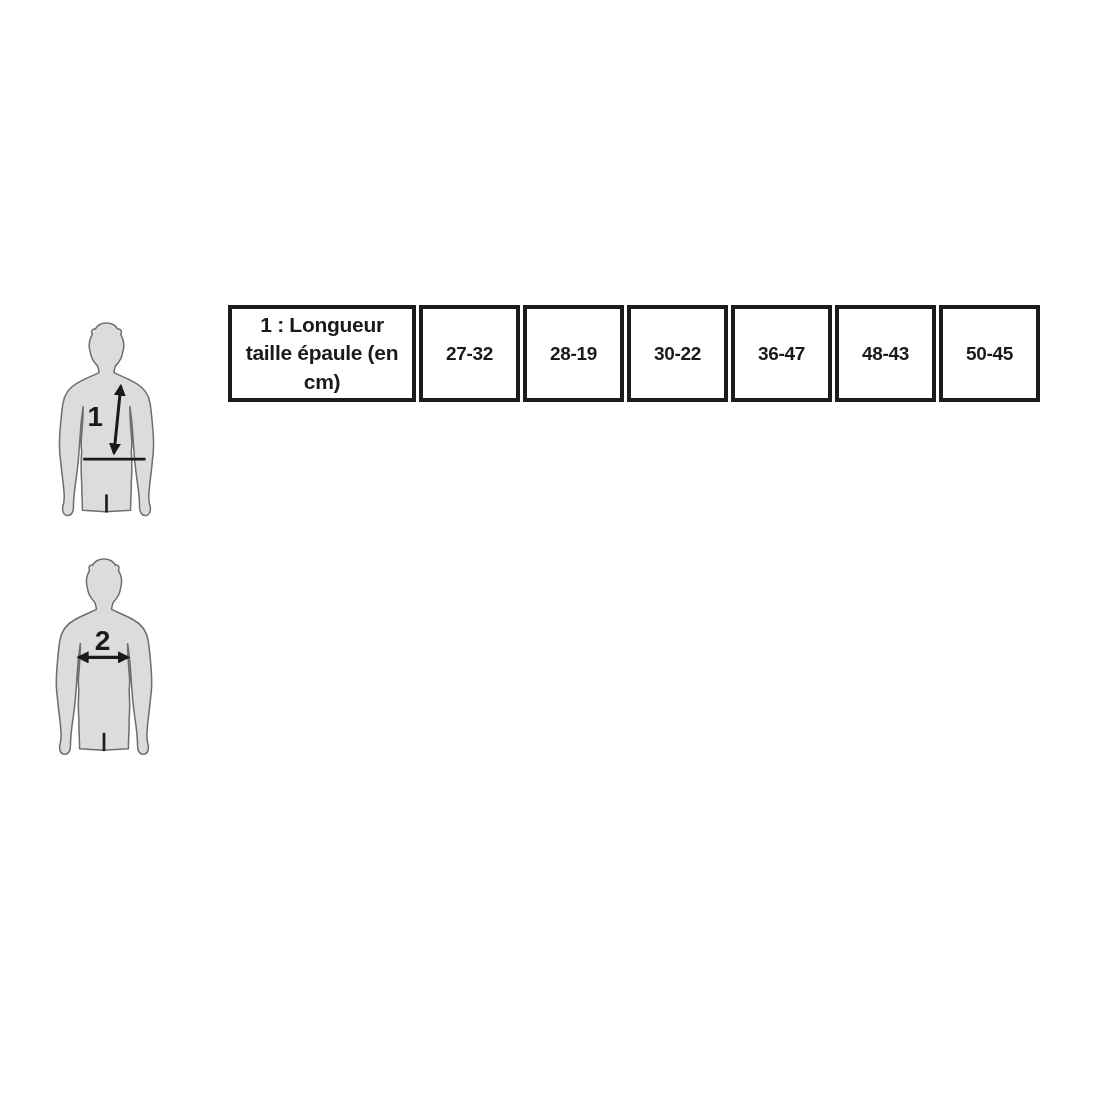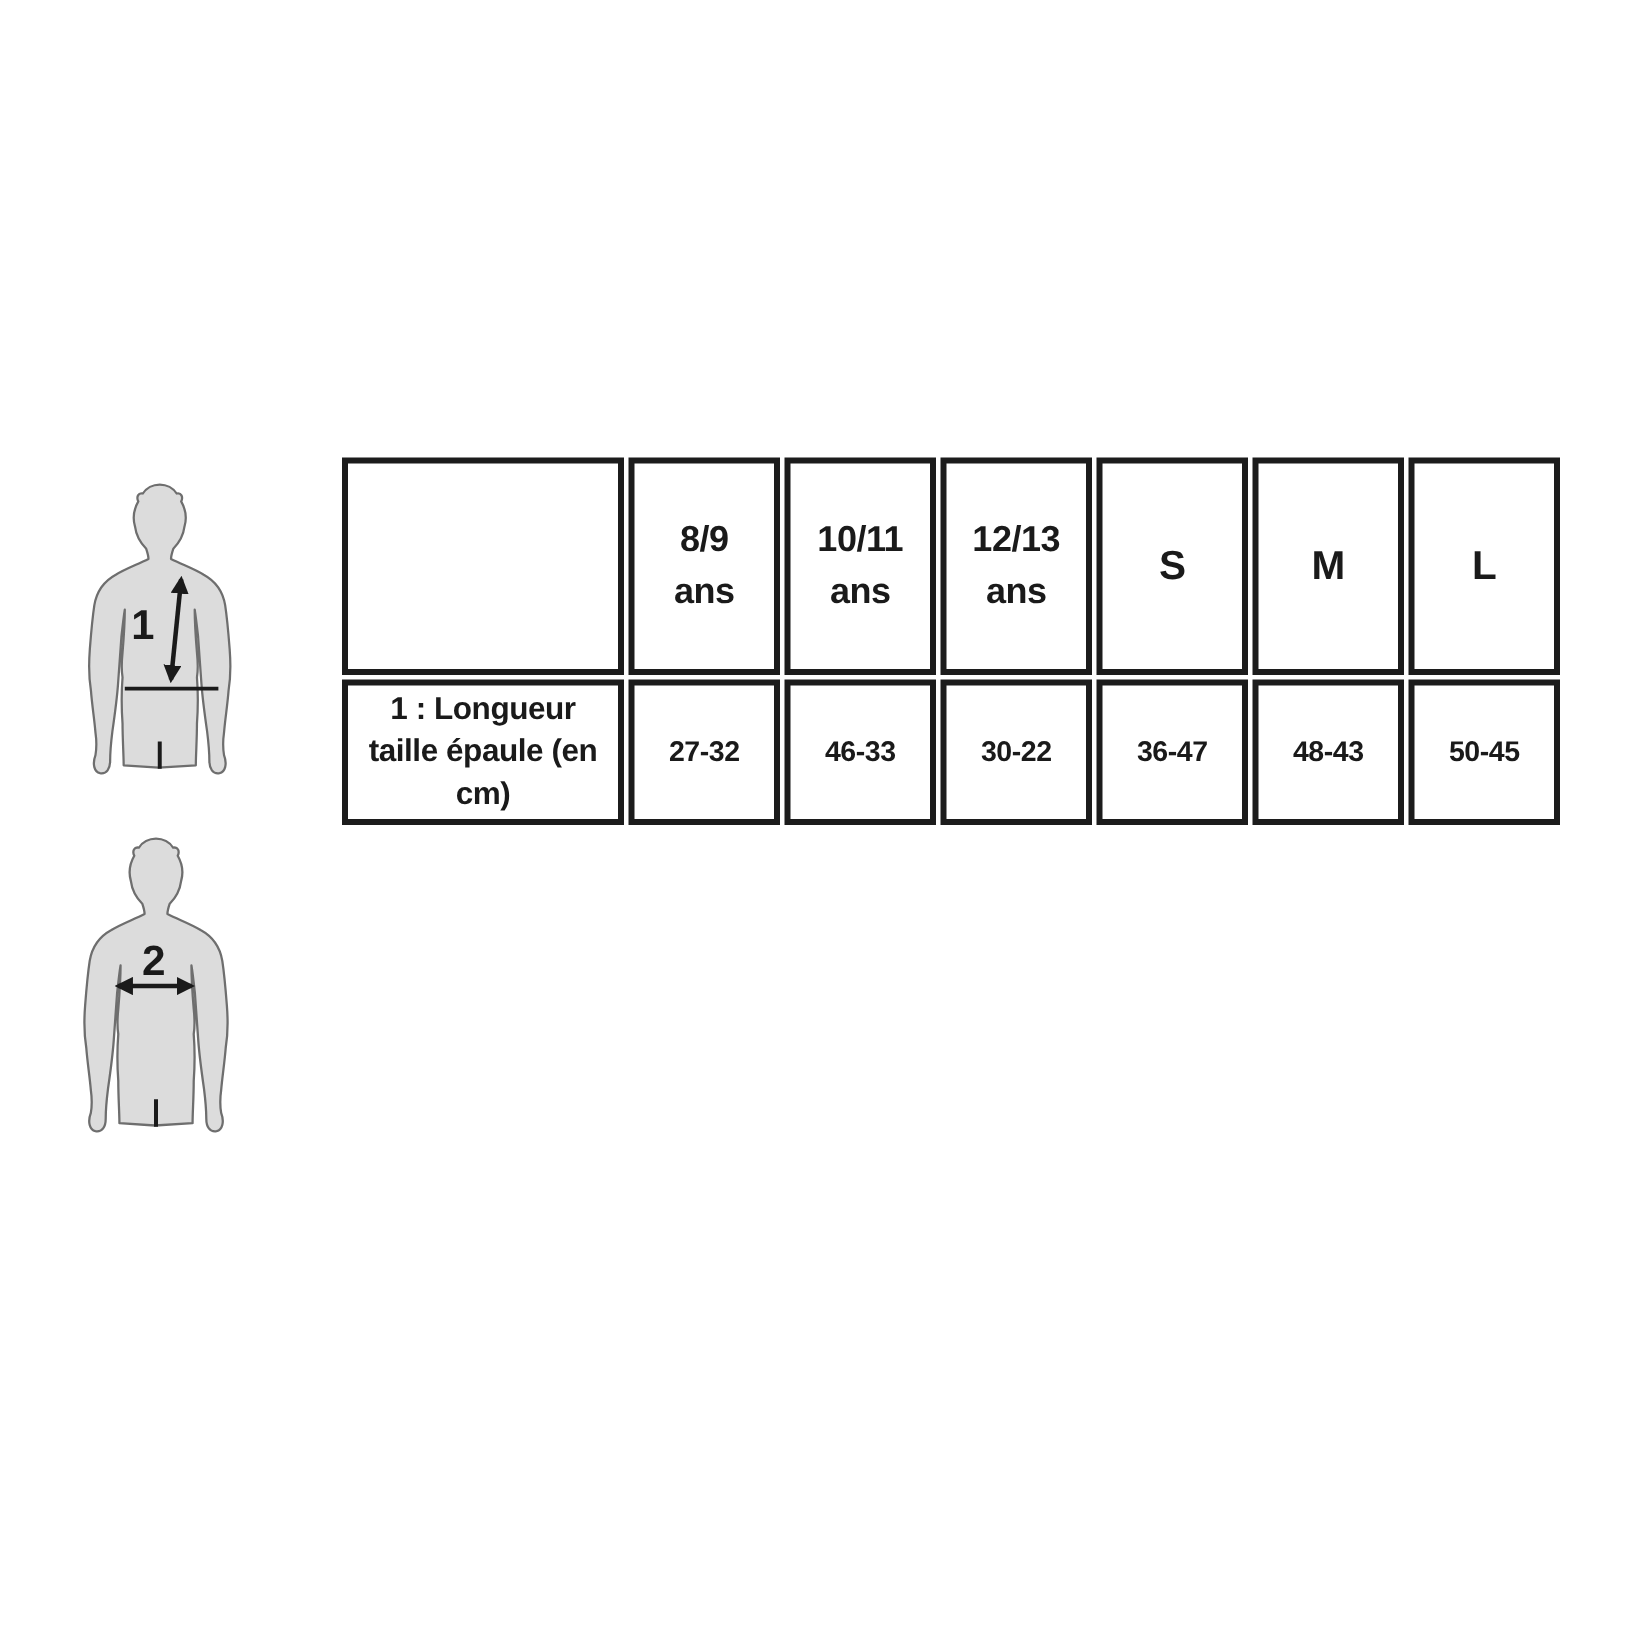--- a/index.html
+++ b/index.html
@@ -116,48 +116,24 @@
         C 99,34 98,26 94,19 C 96,15 94,11 90,12
         C 87,7 81,4 75,4 Z"></path>
       <line class="thin" x1="75" y1="232" x2="75" y2="256"></line>
       <line class="measure" x1="42" y1="133" x2="106" y2="133" marker-start="url(#ah2)" marker-end="url(#ah2)"></line>
       <text class="fig-num" x="73" y="123" text-anchor="middle">2</text>
     </svg>
   </div>
 
   <table class="size">
     <tbody>
-        <tr>
-      <td class="blank"></td>
-      <th class="col">
-        <span class="l1">8/9</span>
-        <span class="l2">ans</span>
-      </th>
-      <th class="col">
-        <span class="l1">10/11</span>
-        <span class="l2">ans</span>
-      </th>
-      <th class="col">
-        <span class="l1">12/13</span>
-        <span class="l2">ans</span>
-      </th>
-      <th class="col single">
-        <span class="l1">S</span>
-      </th>
-      <th class="col single">
-        <span class="l1">M</span>
-      </th>
-      <th class="col single">
-        <span class="l1">L</span>
-      </th>
-    </tr>
     <tr class="r1">
       <td class="rowlabel">1 : Longueur taille épaule (en cm)</td>
       <td class="val">27-32</td>
-      <td class="val">46-33</td>
+      <td class="val">28-19</td>
       <td class="val">30-22</td>
       <td class="val">36-47</td>
       <td class="val">48-43</td>
       <td class="val">50-45</td>
     </tr>
   </tbody>
     </table>
 
 </div>
 

